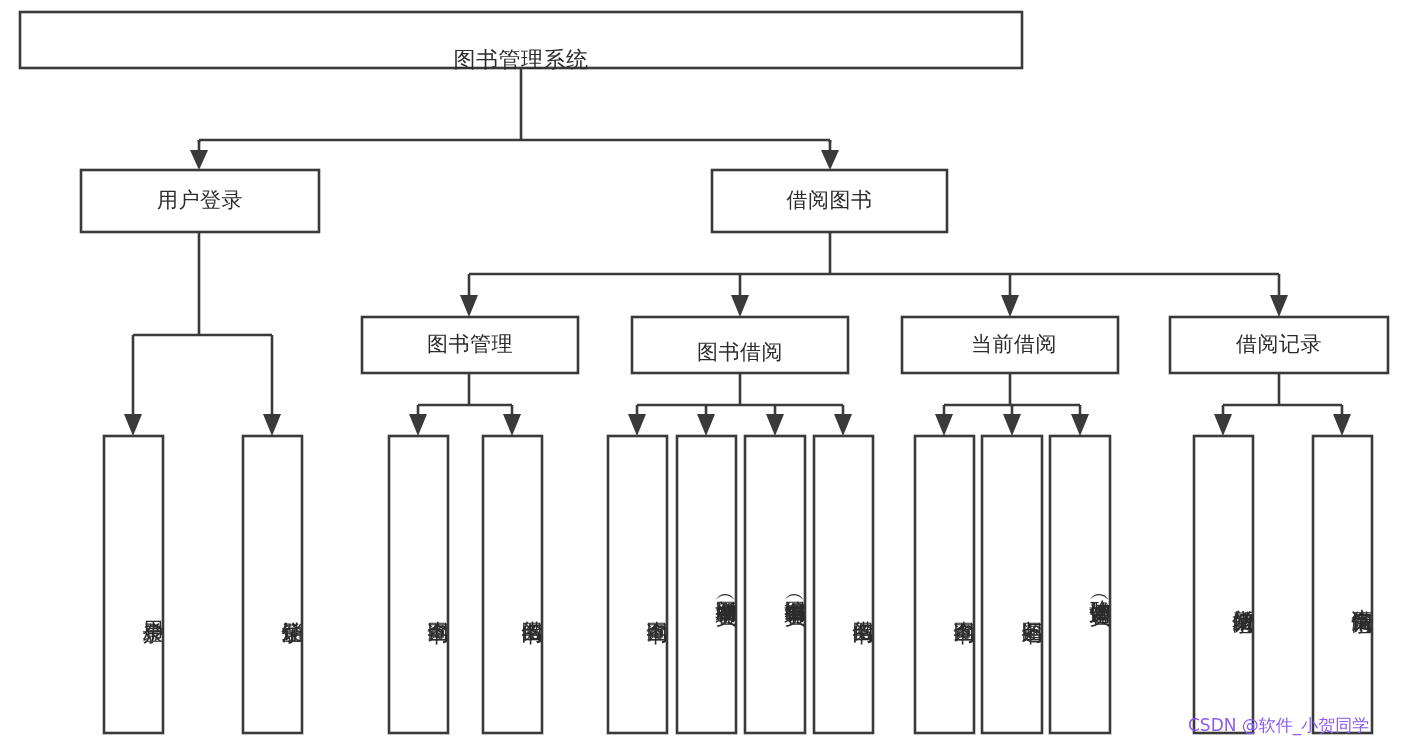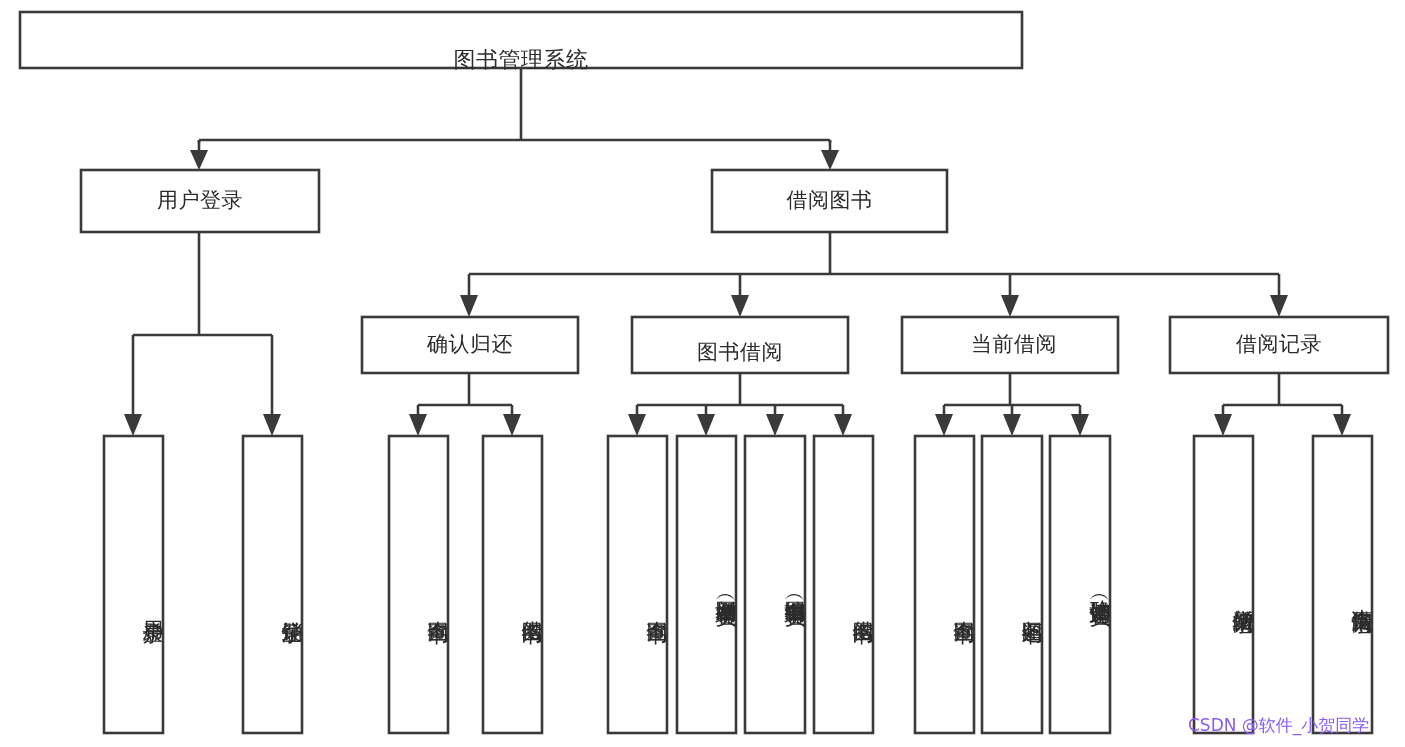--- a/index.html
+++ b/index.html
@@ -179,21 +179,21 @@
     <rect class="node-rect" x="1050" y="436" width="60" height="297"></rect>
     <rect class="node-rect" x="1194" y="436" width="59" height="297"></rect>
     <rect class="node-rect" x="1313" y="436" width="59" height="297"></rect>
   </svg>
 
   <div class="node-label-h title" style="left:20px; top:12px; width:1002px; height:56px;">图书管理系统</div>
 
   <div class="node-label-h" style="left:81px; top:170px; width:238px; height:62px;">用户登录</div>
   <div class="node-label-h" style="left:712px; top:170px; width:235px; height:62px;">借阅图书</div>
 
-  <div class="node-label-h" style="left:362px; top:317px; width:216px; height:56px;">确认归还</div>
+  <div class="node-label-h" style="left:362px; top:317px; width:216px; height:56px;">图书管理</div>
   <div class="node-label-h" style="left:632px; top:317px; width:216px; height:72px;">图书借阅</div>
   <div class="node-label-h" style="left:902px; top:317px; width:224px; height:56px;">当前借阅</div>
   <div class="node-label-h" style="left:1170px; top:317px; width:218px; height:56px;">借阅记录</div>
 
   <div class="node-label-v" style="left:104px; top:478px; width:59px; height:255px;">用户登录</div>
   <div class="node-label-v" style="left:243px; top:478px; width:59px; height:255px;">注销登录</div>
   <div class="node-label-v" style="left:389px; top:478px; width:59px; height:255px;">查询图书</div>
   <div class="node-label-v" style="left:483px; top:478px; width:59px; height:255px;">借阅图书</div>
   <div class="node-label-v" style="left:608px; top:478px; width:59px; height:255px;">查询图书</div>
   <div class="node-label-v" style="left:677px; top:442px; width:59px; height:291px;">新增图书（管理员）</div>

